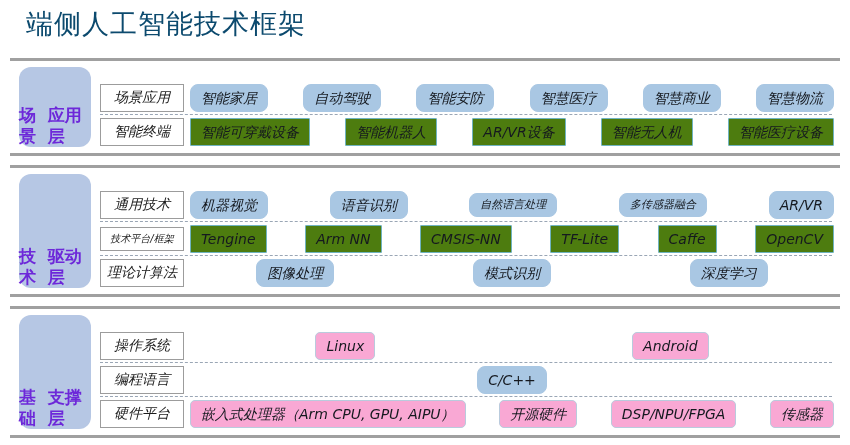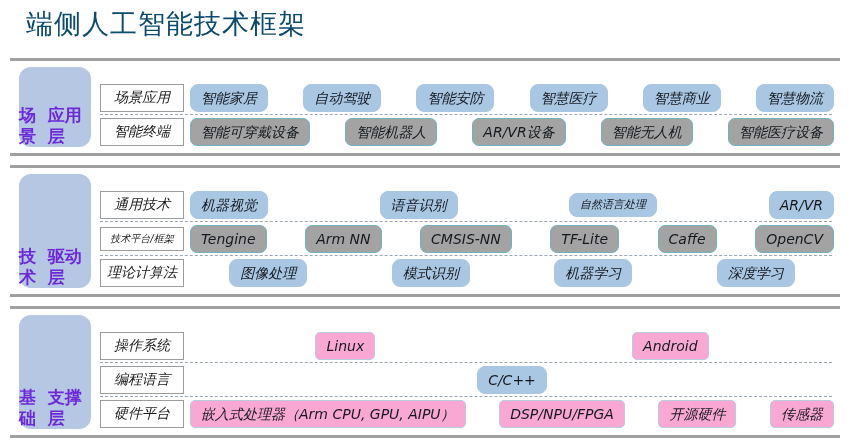--- a/index.html
+++ b/index.html
@@ -124,23 +124,23 @@
     font-family: "DejaVu Sans", "Liberation Sans", sans-serif;
     line-height: 1.35;
   }
   .chip.small { font-size: 11px; }
 
   .chip.fill {
     background: #a9c7e3;
     border: 1px solid #a9c7e3;
   }
   .chip.teal {
-    background: #a3a3a3;
+    background: #4d7c0f;
     border: 1px solid #6fb3c0;
-    border-radius: 7px;
+    border-radius: 1px;
   }
   .chip.grayblue {
     background: #f9a8d4;
     border: 1px solid #b9cbdd;
     border-radius: 5px;
   }
 </style>
 </head>
 <body>
 
@@ -185,40 +185,40 @@
           <span>驱动层</span>
         </div>
       </div>
       <div class="rows">
         <div class="row">
           <div class="row-label">通用技术</div>
           <div class="chips even">
             <div class="chip fill">机器视觉</div>
             <div class="chip fill">语音识别</div>
             <div class="chip fill small">自然语言处理</div>
+            <div class="chip fill small">多传感器融合</div>
             <div class="chip fill">AR/VR</div>
           </div>
         </div>
         <div class="row">
           <div class="row-label small">技术平台/框架</div>
           <div class="chips even">
             <div class="chip teal">Tengine</div>
             <div class="chip teal">Arm NN</div>
             <div class="chip teal">CMSIS-NN</div>
             <div class="chip teal">TF-Lite</div>
             <div class="chip teal">Caffe</div>
             <div class="chip teal">OpenCV</div>
           </div>
         </div>
         <div class="row">
           <div class="row-label">理论计算法</div>
           <div class="chips spread">
             <div class="chip fill">图像处理</div>
             <div class="chip fill">模式识别</div>
-            <div class="chip fill">机器学习</div>
             <div class="chip fill">深度学习</div>
           </div>
         </div>
       </div>
     </div>
     <div class="section">
       <div class="layer-badge-wrap">
         <div class="layer-badge">
           <span>基础</span>
           <span>支撑层</span>
@@ -235,20 +235,20 @@
         <div class="row">
           <div class="row-label">编程语言</div>
           <div class="chips spread">
             <div class="chip fill">C/C++</div>
           </div>
         </div>
         <div class="row">
           <div class="row-label">硬件平台</div>
           <div class="chips even">
             <div class="chip grayblue">嵌入式处理器（Arm CPU, GPU, AIPU）</div>
+            <div class="chip grayblue">开源硬件</div>
             <div class="chip grayblue">DSP/NPU/FPGA</div>
-            <div class="chip grayblue">开源硬件</div>
             <div class="chip grayblue">传感器</div>
           </div>
         </div>
       </div>
     </div>
   </div>
 
 </body></html>

